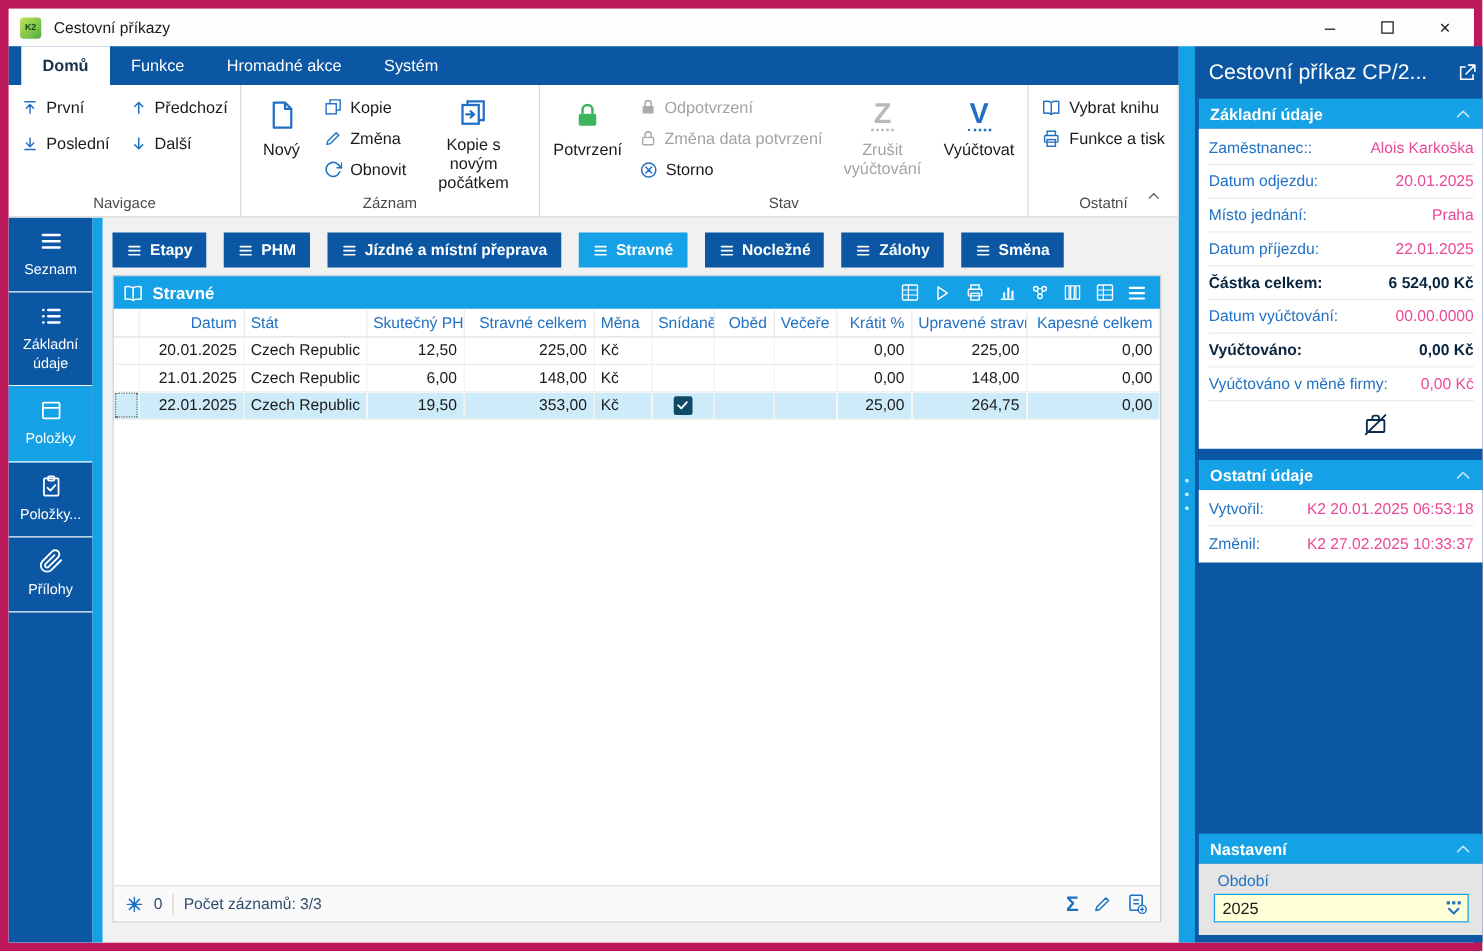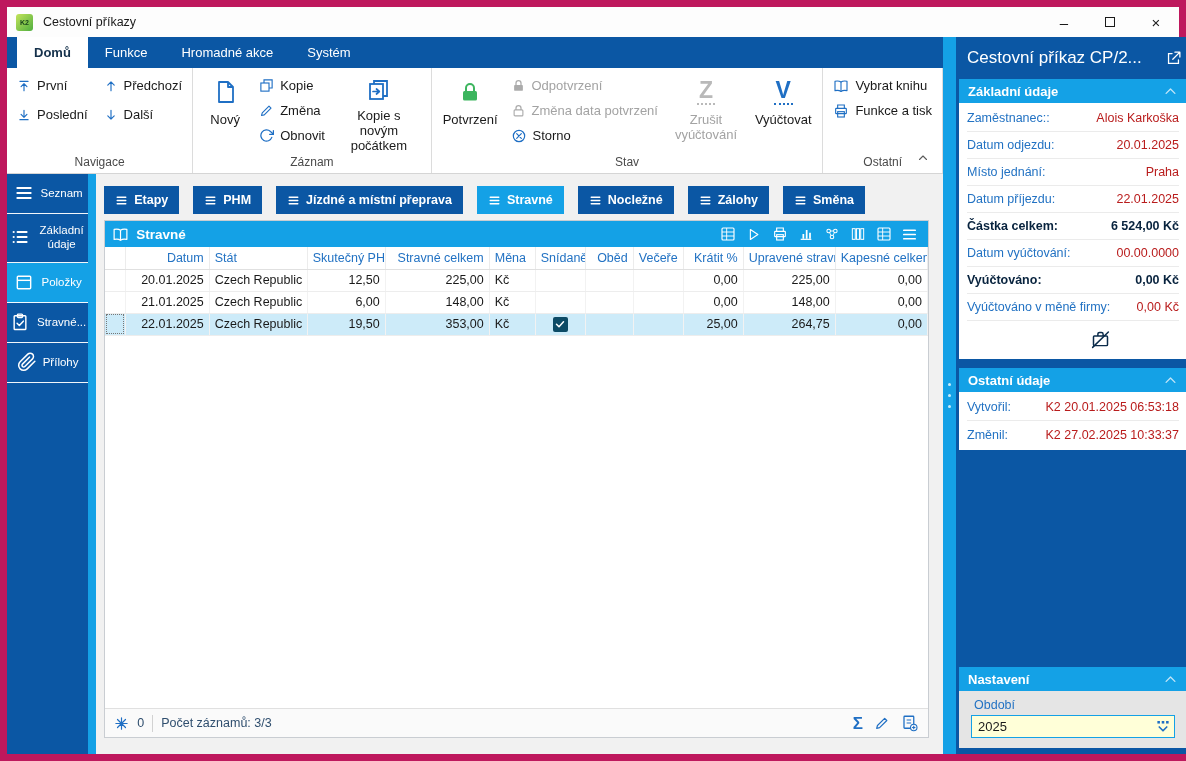--- a/index.html
+++ b/index.html
@@ -40,21 +40,21 @@
   .bigletter.z { color:#B9B9B9; }
   .nav-grid { display:grid; grid-template-rows:25px 25px; grid-auto-flow:column; column-gap:8px; padding-top:3px; }
   .rcol { display:flex; flex-direction:column; padding-top:3px; }
   .ribbon-fill { flex:1; position:relative; }
   .ribbon-collapse { position:absolute; right:14px; bottom:5px; color:#5A5A5A; }
   .blue { color:#1F6FC4; } .gray { color:#ABABAB; } .green { color:#3CB55E; }
 
   
   .content-row { flex:1; display:flex; min-height:0; background:#F1F1F1; }
   .sidebar { flex:0 0 67px; background:#0B57A4; display:flex; flex-direction:column; }
-  .side-item { display:flex; flex-direction:row; align-items:center; justify-content:center; gap:6px;
+  .side-item { display:flex; flex-direction:column; align-items:center; justify-content:center; gap:6px;
                padding:9px 2px 10px; border-bottom:1px solid rgba(255,255,255,.95);
                color:#FFF; font-size:11.5px; text-align:center; line-height:1.25; }
   .side-item.active { background:#14A1E6; }
   .cyan-strip { flex:0 0 8px; background:#14A1E6; }
 
   .main { flex:1; display:flex; flex-direction:column; padding:12px 14px 16px 8px; min-width:0; }
   .tabstrip { flex:0 0 28px; display:flex; gap:14px; }
   .dtab { display:flex; align-items:center; gap:6px; padding:0 11px; background:#0B57A4; color:#FFF; font-size:12.5px; font-weight:700; white-space:nowrap; }
   .dtab.active { background:#14A1E6; }
 
@@ -86,21 +86,21 @@
 
   .detail { flex:0 0 237px; background:#0B57A4; display:flex; flex-direction:column; padding:0 6px 6px 3px; min-height:0; }
   .detail-title-row { display:flex; align-items:center; color:#FFF; padding:11px 5px 11px 8px; }
   .detail-title { font-size:17px; flex:1; white-space:nowrap; overflow:hidden; }
   .dsection-header { flex:0 0 24px; background:#14A1E6; color:#FFF; display:flex; align-items:center; font-size:13px; font-weight:700; padding:0 9px; }
   .dsection-header .chev { margin-left:auto; color:#BFE4F7; }
   .dcard { background:#FFF; padding:2px 8px; }
   .frow { display:flex; align-items:center; justify-content:space-between; height:27px; border-bottom:1px solid #EBEBEB; font-size:12.5px; gap:12px; }
   .frow:last-of-type { border-bottom:none; }
   .flabel { color:#2272C3; white-space:nowrap; }
-  .fvalue { color:#b91c1c; white-space:nowrap; }
+  .fvalue { color:#ec4899; white-space:nowrap; }
   .frow.bold .flabel, .frow.bold .fvalue { color:#08233E; font-weight:700; }
   .noimg-row { height:36px; display:flex; align-items:center; justify-content:center; padding-left:55px; color:#0A2B4A; }
   .dgap-sm { flex:0 0 9px; }
   .dgap { flex:1; }
   .nast-card { background:#e5e5e5; padding:5px 12px 10px; }
   .period-label { color:#2272C3; font-size:12.5px; margin:2px 0 3px 3px; }
   .period-wrap { position:relative; }
   .period-input { width:100%; height:23px; background:#FFFFD8; border:1px solid #14A1E6; font-size:13px; color:#1A1A1A; padding:0 24px 0 6px; font-family:inherit; }
   .period-drop { position:absolute; right:3px; top:3px; color:#1F6FC4; }
 
@@ -429,21 +429,21 @@
           <div class="side-item active">
               <svg class="ic" width="22" height="20">
                 <use href="#i-box"></use>
               </svg>
               <span>Položky</span>
             </div>
           <div class="side-item">
               <svg class="ic" width="22" height="20">
                 <use href="#i-clipcheck"></use>
               </svg>
-              <span>Stravné...</span>
+              <span>Položky...</span>
             </div>
           <div class="side-item">
               <svg class="ic" width="20" height="20">
                 <use href="#i-clip"></use>
               </svg>
               <span>Přílohy</span>
             </div>
         </div>
         <div class="cyan-strip"></div>
 

